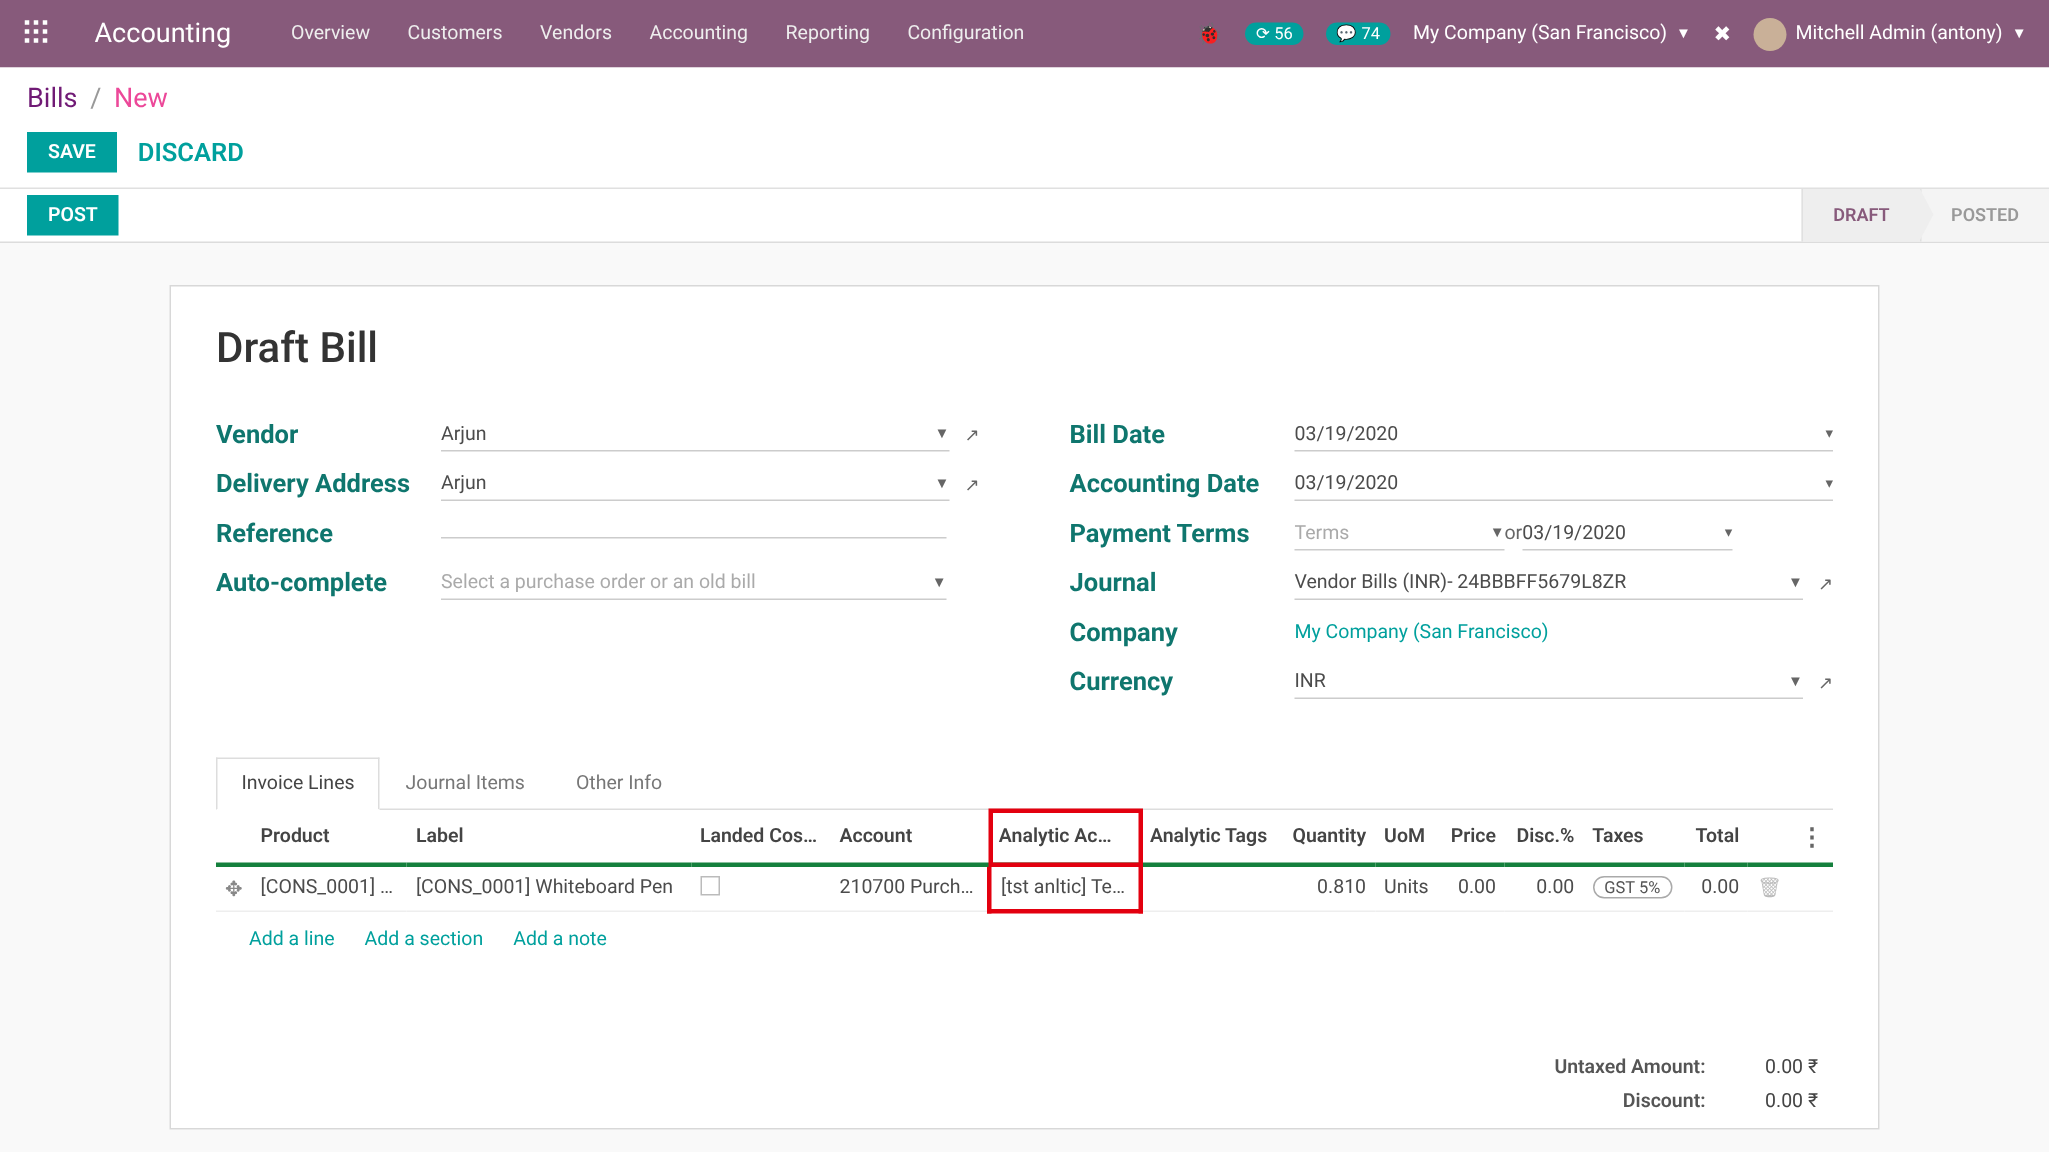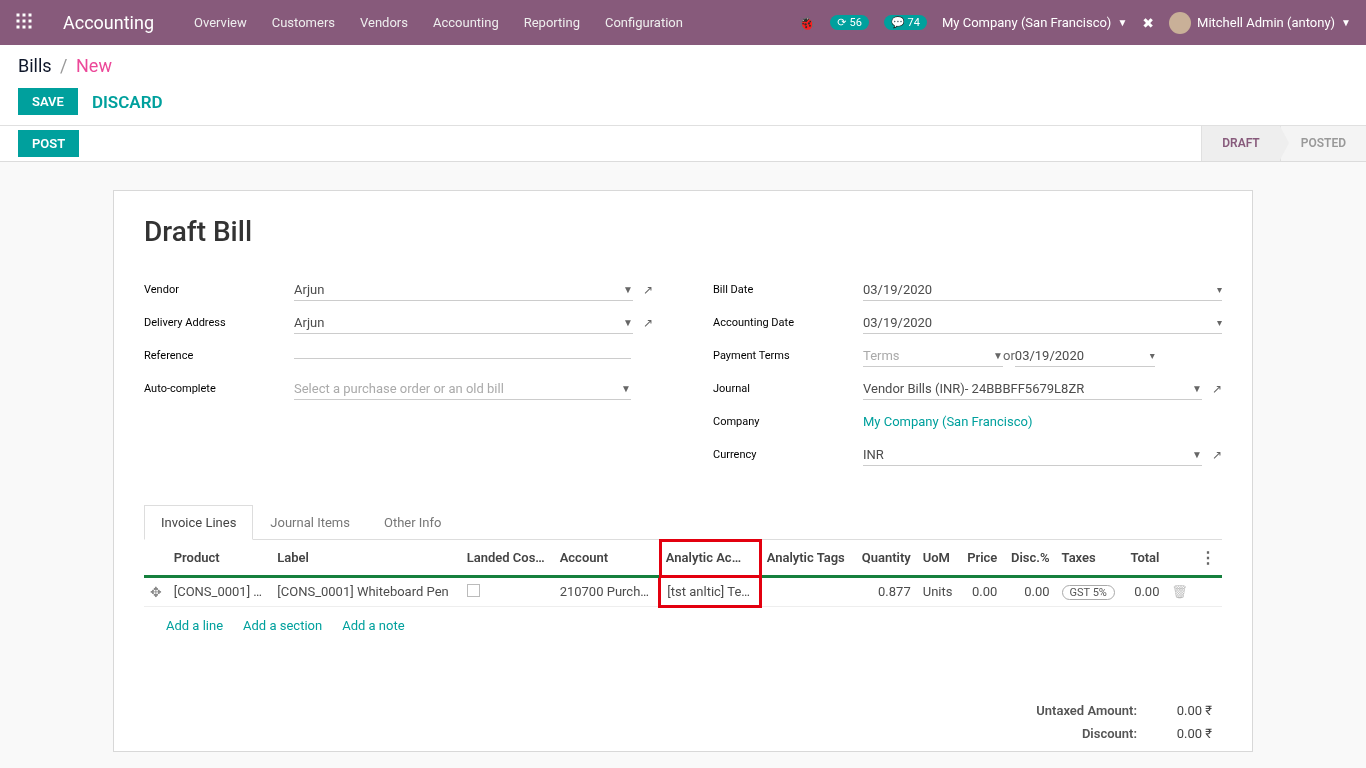--- a/index.html
+++ b/index.html
@@ -14,21 +14,21 @@
 .topbar-right { margin-left: auto; display: flex; align-items: center; gap: 15px; }
 .topbar-icon { font-size: 14px; }
 .badge { background: #00a09d; border-radius: 10px; padding: 1px 7px; font-size: 11px; display: inline-flex; align-items: center; gap: 3px; }
 .user-chip { display: flex; align-items: center; gap: 6px; cursor: pointer; }
 .avatar { width: 22px; height: 22px; border-radius: 50%; background: #c9b098; display: inline-block; }
 .caret-down { font-size: 10px; }
 
 
 .breadcrumb-row { background: #fff; border-bottom: 1px solid #e0e0e0; padding: 10px 18px; }
 .breadcrumb { font-size: 18px; margin-bottom: 12px; }
-.breadcrumb a { color: #0f172a; text-decoration: none; }
+.breadcrumb a { color: #701a75; text-decoration: none; }
 .breadcrumb .sep { color: #999; margin: 0 4px; }
 .breadcrumb .current { color: #ec4899; }
 .actions { display: flex; gap: 14px; align-items: center; }
 .btn-prim { background: #00a09d; color: #fff; border: none; padding: 6px 14px; font-size: 13px; font-weight: 600; cursor: pointer; }
 .btn-link { color: #00a09d; font-weight: 600; font-size: 17px; cursor: pointer; }
 
 
 .status-row { display: flex; background: #fff; border-bottom: 1px solid #dcdcdc; }
 .post-btn { background: #00a09d; color: #fff; border: none; padding: 6px 14px; font-weight: 600; font-size: 13px; margin: 4px 18px; cursor: pointer; }
 .status-arrows { margin-left: auto; display: flex; align-items: stretch; font-size: 12px; font-weight: 600; }
@@ -37,21 +37,21 @@
 .status-step.active::after { content: ""; position: absolute; right: -9px; top: 0; bottom: 0; width: 0; height: 0; border-top: 17px solid transparent; border-bottom: 17px solid transparent; border-left: 9px solid #eeeeee; z-index: 2; }
 
 
 .sheet-wrap { padding: 0 0; display: flex; justify-content: center; }
 .sheet { width: 1140px; background: #fff; border: 1px solid #d8d8d8; margin-top: 28px; padding: 24px 30px 10px 30px; }
 .sheet h1 { font-size: 28px; font-weight: 500; color: #333; margin-bottom: 28px; }
 
 .form-cols { display: flex; gap: 60px; }
 .form-col { flex: 1; }
 .form-row { display: flex; align-items: center; margin-bottom: 6px; min-height: 27px; }
-.form-label { width: 150px; font-size: 11px; font-weight: 400; color: #000000; }
+.form-label { width: 150px; font-size: 17px; font-weight: 700; color: #0f766e; }
 .form-field { flex: 1; font-size: 13px; border-bottom: 1px solid #ccc; padding: 3px 0; display: flex; align-items: center; justify-content: space-between; position: relative; }
 .form-field.nb { border-bottom: none; }
 .form-field .caret { color: #666; font-size: 10px; cursor: pointer; }
 .ext-link { color: #666; margin-left: 10px; cursor: pointer; font-size: 12px; }
 .company-link { color: #00a09d; }
 .placeholder-txt { color: #aaa; }
 .payment-terms-wrap { display: flex; align-items: center; }
 .payment-terms-wrap .form-field { flex: 0 0 140px; }
 .or-txt { color: #666; }
 .date-field { flex: 1; }
@@ -269,21 +269,21 @@
       </thead>
       <tbody>
         <tr>
           <td><span class="drag-handle">✥</span></td>
           <td>[CONS_0001] …</td>
           <td>[CONS_0001] Whiteboard Pen</td>
           <td><span class="checkbox-empty"></span></td>
           <td>210700 Purch…</td>
           <td class="td-highlight-left td-highlight-right td-highlight-bottom">[tst anltic] Te…</td>
           <td></td>
-          <td class="ralign">0.877</td>
+          <td class="ralign">0.810</td>
           <td>Units</td>
           <td class="ralign">0.00</td>
           <td class="ralign">0.00</td>
           <td><span class="tax-chip">GST 5%</span></td>
           <td class="ralign">0.00</td>
           <td><span class="trash-icon">🗑</span></td>
           <td></td>
         </tr>
       </tbody>
     </table>

